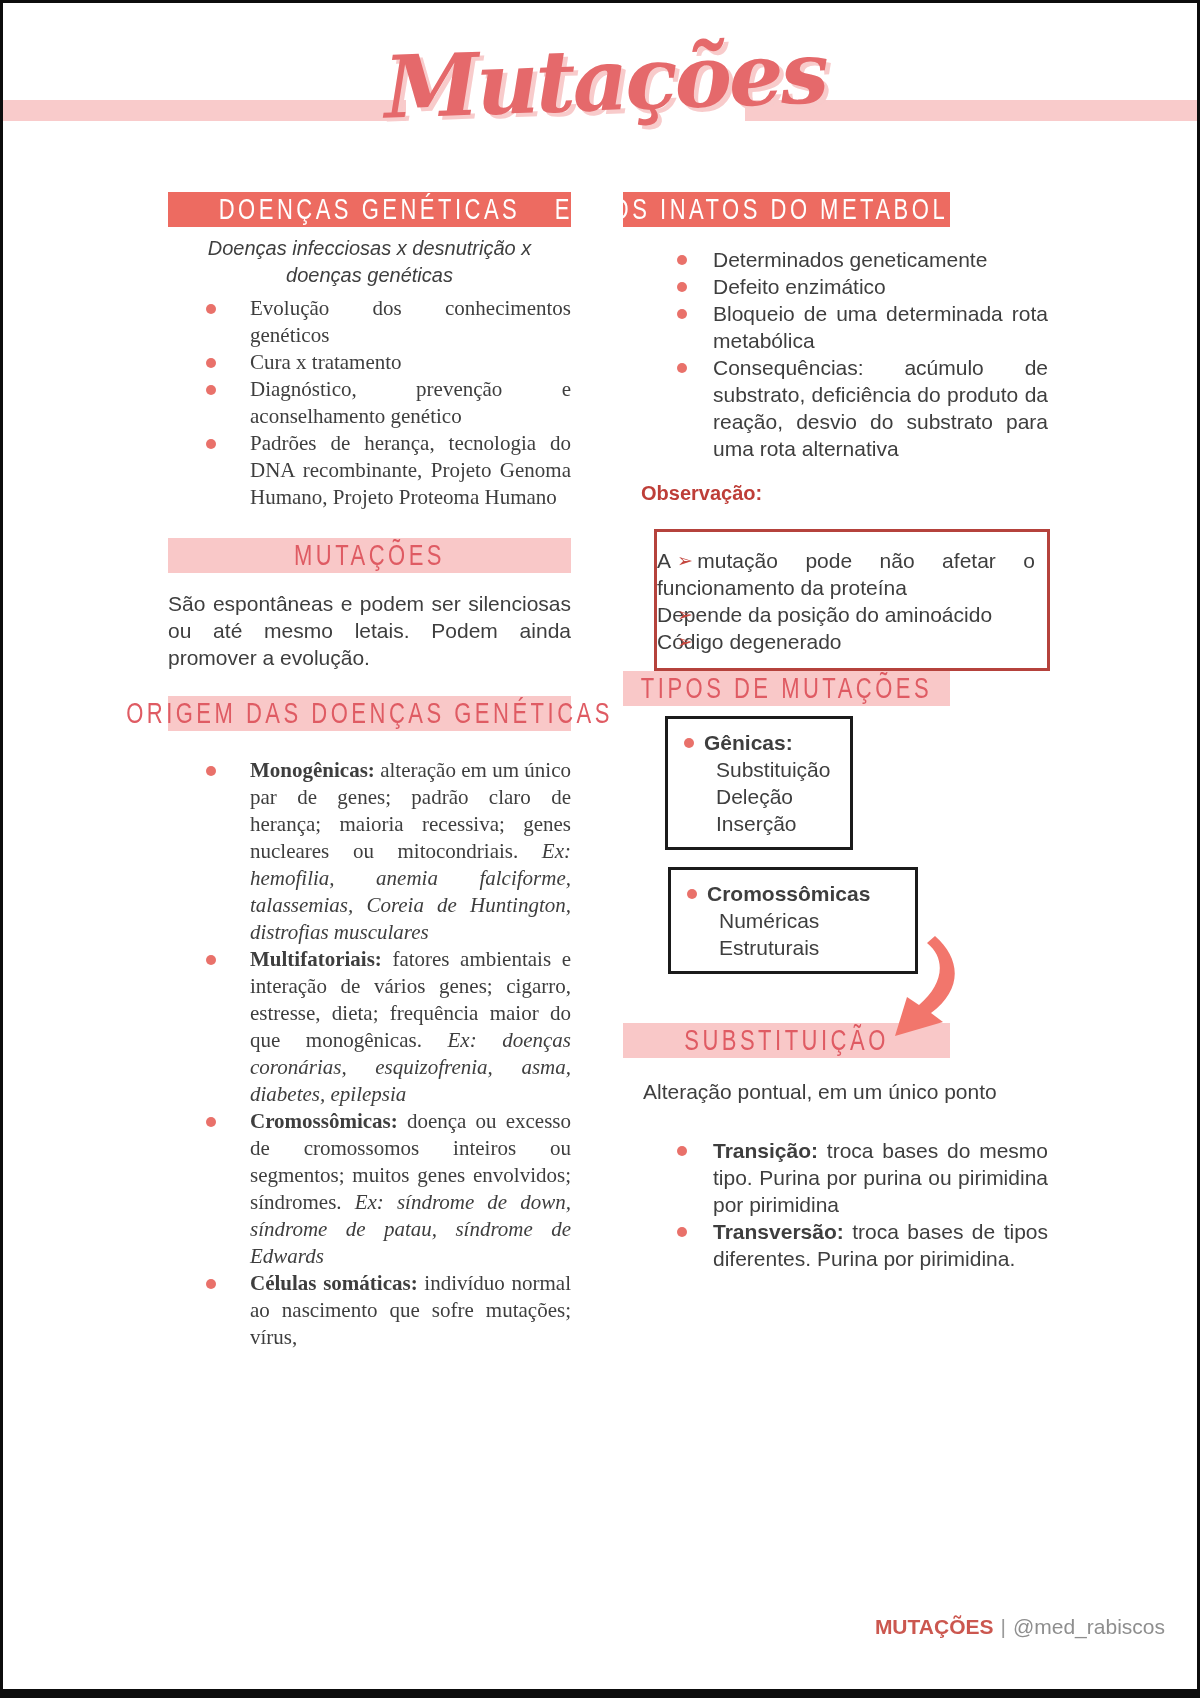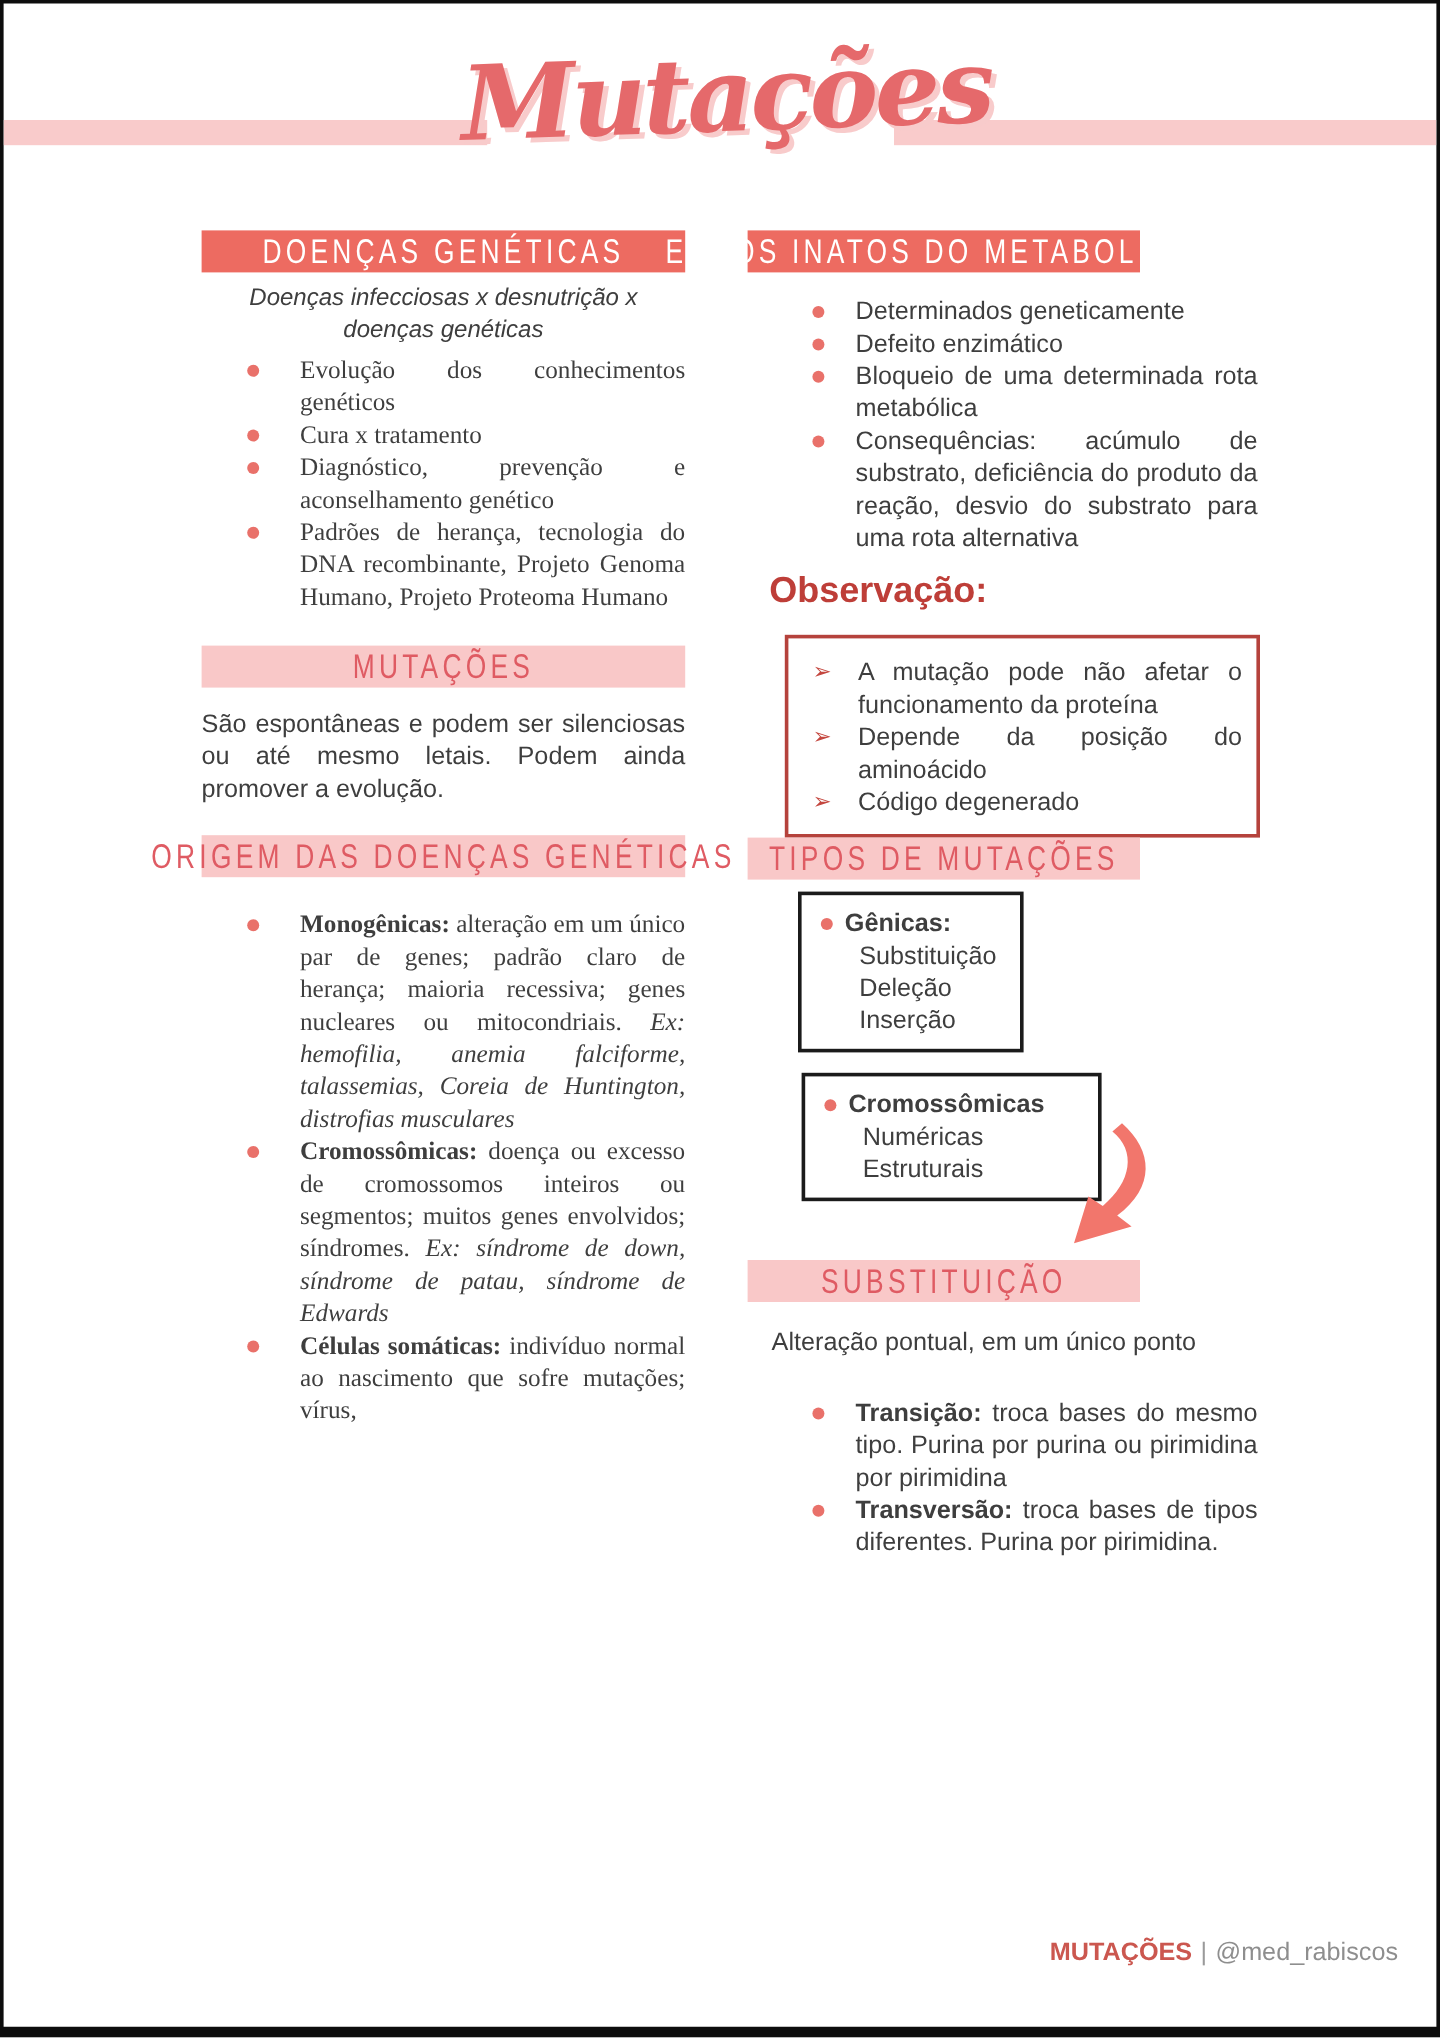--- a/index.html
+++ b/index.html
@@ -65,28 +65,28 @@
   .col-left .para    { margin-top:17px; }
   .bar.orig   { margin-top:25px; }
   .col-left .blist.second { margin-top:26px; }
 
   
   .cont { margin:12px 0 0 88px; width:337px; text-align:justify; }
   .cont .line1 { text-align:justify; text-align-last:justify; }
   .cont .ex { font-style:italic; text-align:justify; }
   .bar.erros { margin-top:29px; }
   .col-right .blist { margin-top:19px; }
-  .obs-label { margin-top:16px; margin-left:18px; font-size:30px; line-height:30px;
+  .obs-label { margin-top:16px; margin-left:18px; font-size:20px; line-height:30px;
                font-weight:bold; color:#be3e38; }
   .obs-box {
     margin-top:21px; margin-left:31px; width:396px; box-sizing:border-box;
     border:3px solid #b5423c; padding:15px 12px 13px 0;
   }
   .obs-box ul { list-style:none; margin:0; padding:0; }
-  .obs-box li { position:relative; padding-left:58px; text-align:justify; }
+  .obs-box li { position:relative; text-align:justify; }
   .obs-box li::before {
     content:"\27A2"; position:absolute; left:20px; top:0;
     color:#c4473f; font-size:19px;
   }
   .bar.tipos { }
 
   
   .tbox {
     box-sizing:border-box; border:3px solid #1b1b1b; background:#fff;
     padding:10px 4px 10px 0;
@@ -147,20 +147,23 @@
 
     <div class="bar pink orig">
       <span>ORIGEM DAS DOENÇAS GENÉTICAS</span>
     </div>
 
     <ul class="blist second">
       <li>
         <span class="b">Monogênicas:</span><span> alteração em um único par de genes; padrão claro de herança; maioria recessiva; genes nucleares ou mitocondriais. </span><span class="i">Ex: hemofilia, anemia falciforme, talassemias, Coreia de Huntington, distrofias musculares</span>
       </li>
       <li>
+        <span class="b">Multifatoriais:</span><span> fatores ambientais e interação de vários genes; cigarro, estresse, dieta; frequência maior do que monogênicas. </span><span class="i">Ex: doenças coronárias, esquizofrenia, asma, diabetes, epilepsia</span>
+      </li>
+      <li>
         <span class="b">Cromossômicas:</span><span> doença ou excesso de cromossomos inteiros ou segmentos; muitos genes envolvidos; síndromes. </span><span class="i">Ex: síndrome de down, síndrome de patau, síndrome de Edwards</span>
       </li>
       <li class="stretch">
         <span class="b">Células somáticas:</span><span> indivíduo normal ao nascimento que sofre mutações; vírus,</span>
       </li>
     </ul>
   </div>
 
   <div class="col col-right">
 

